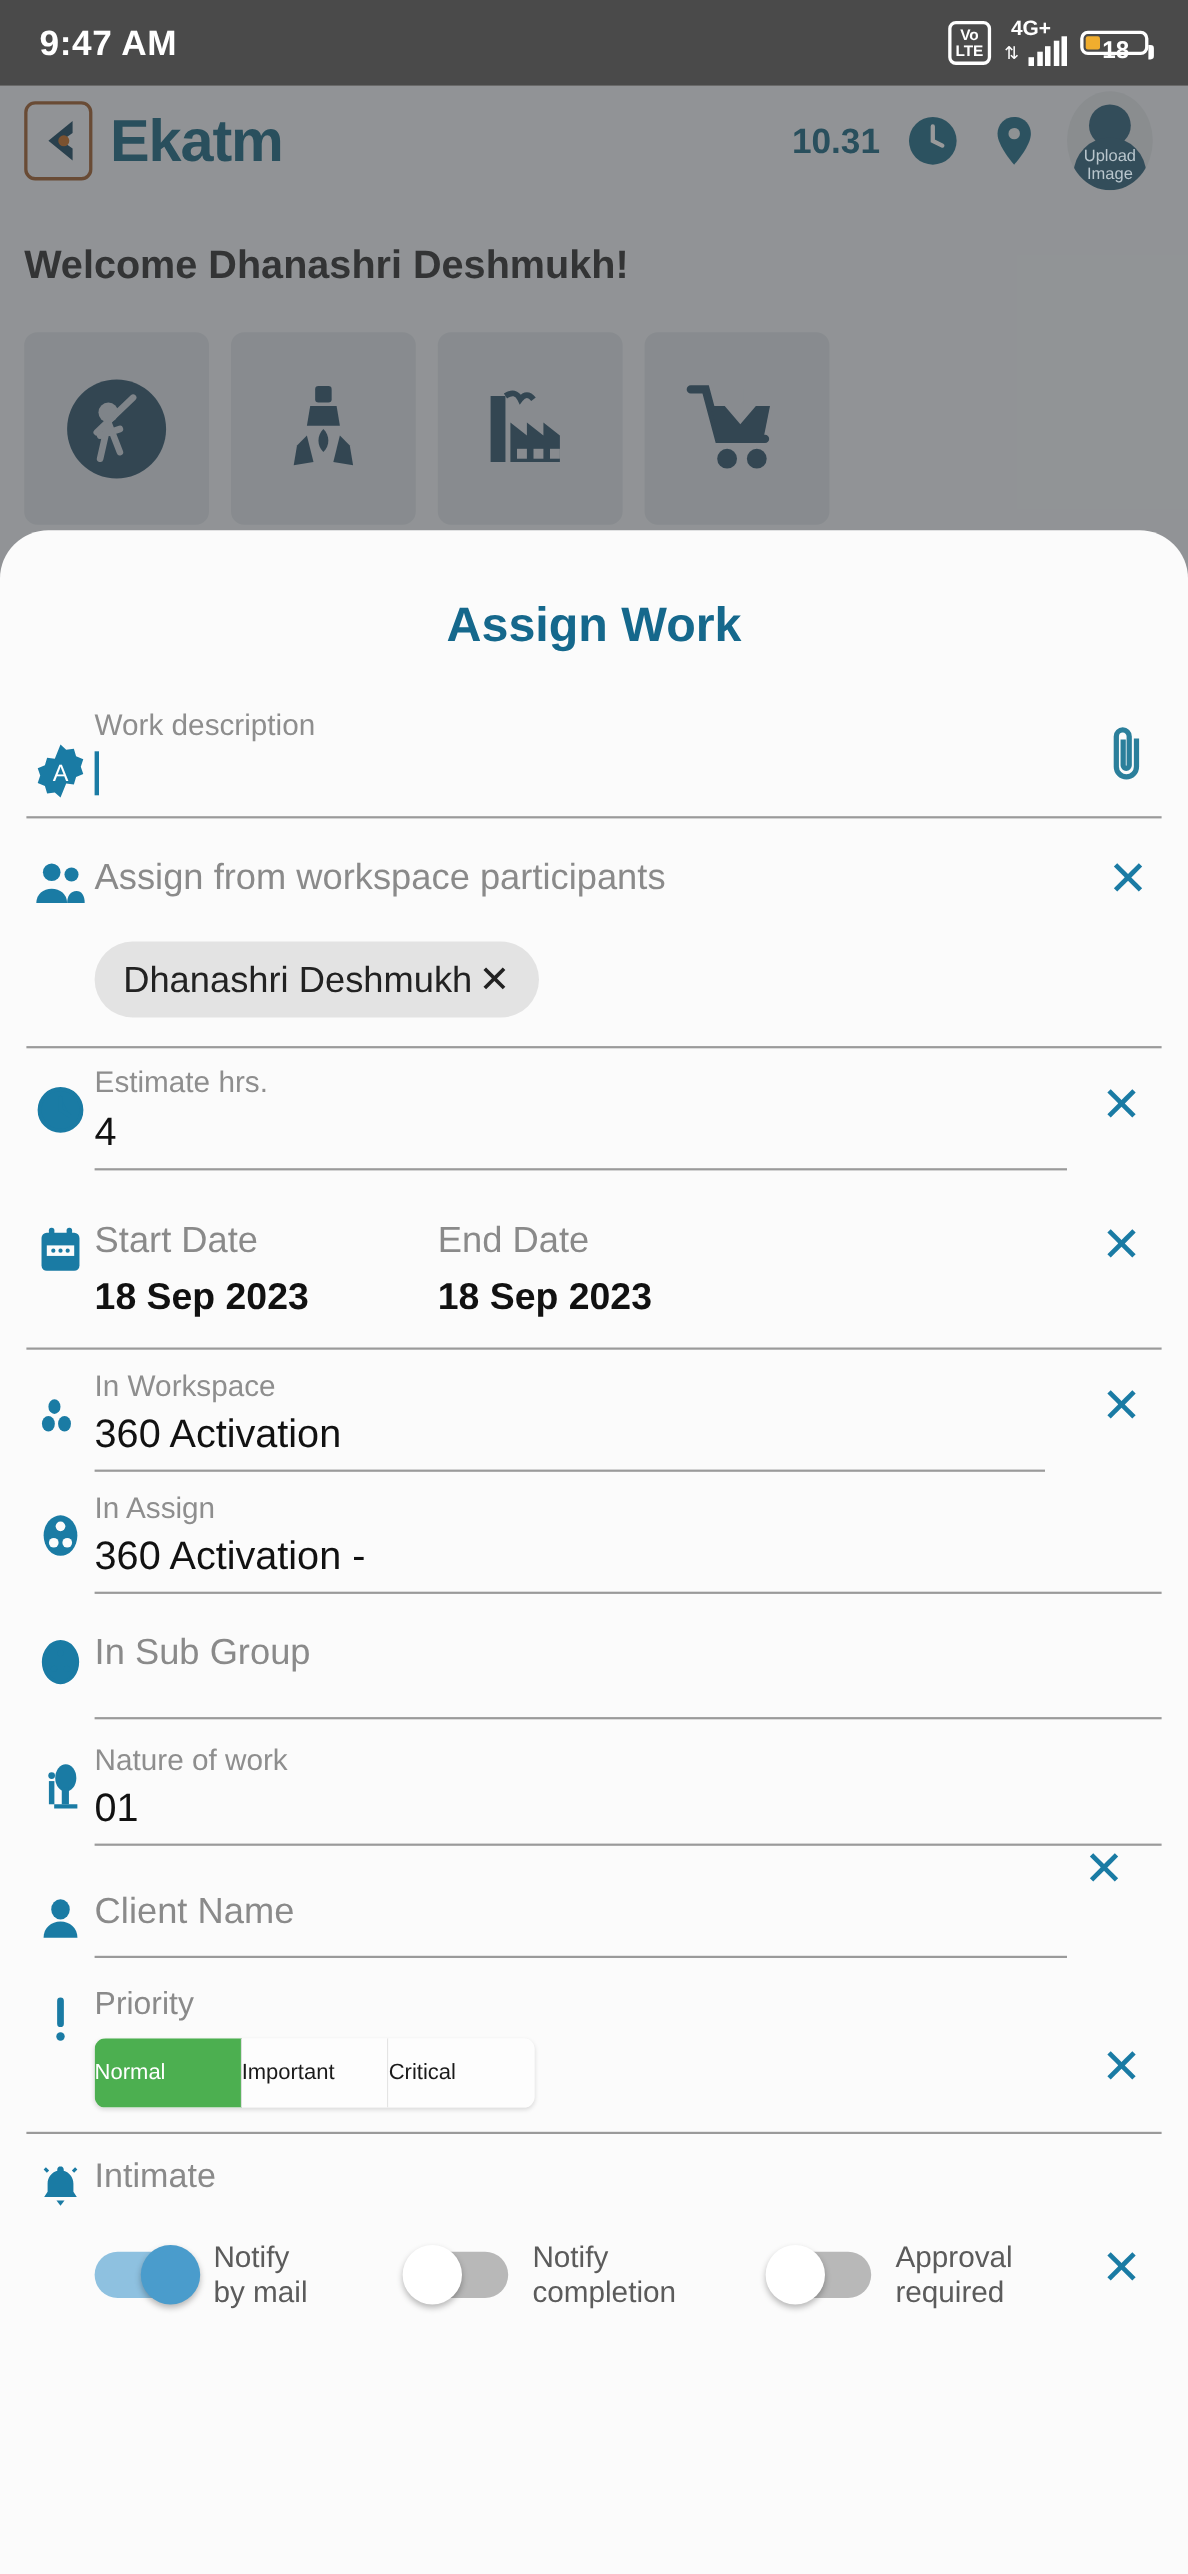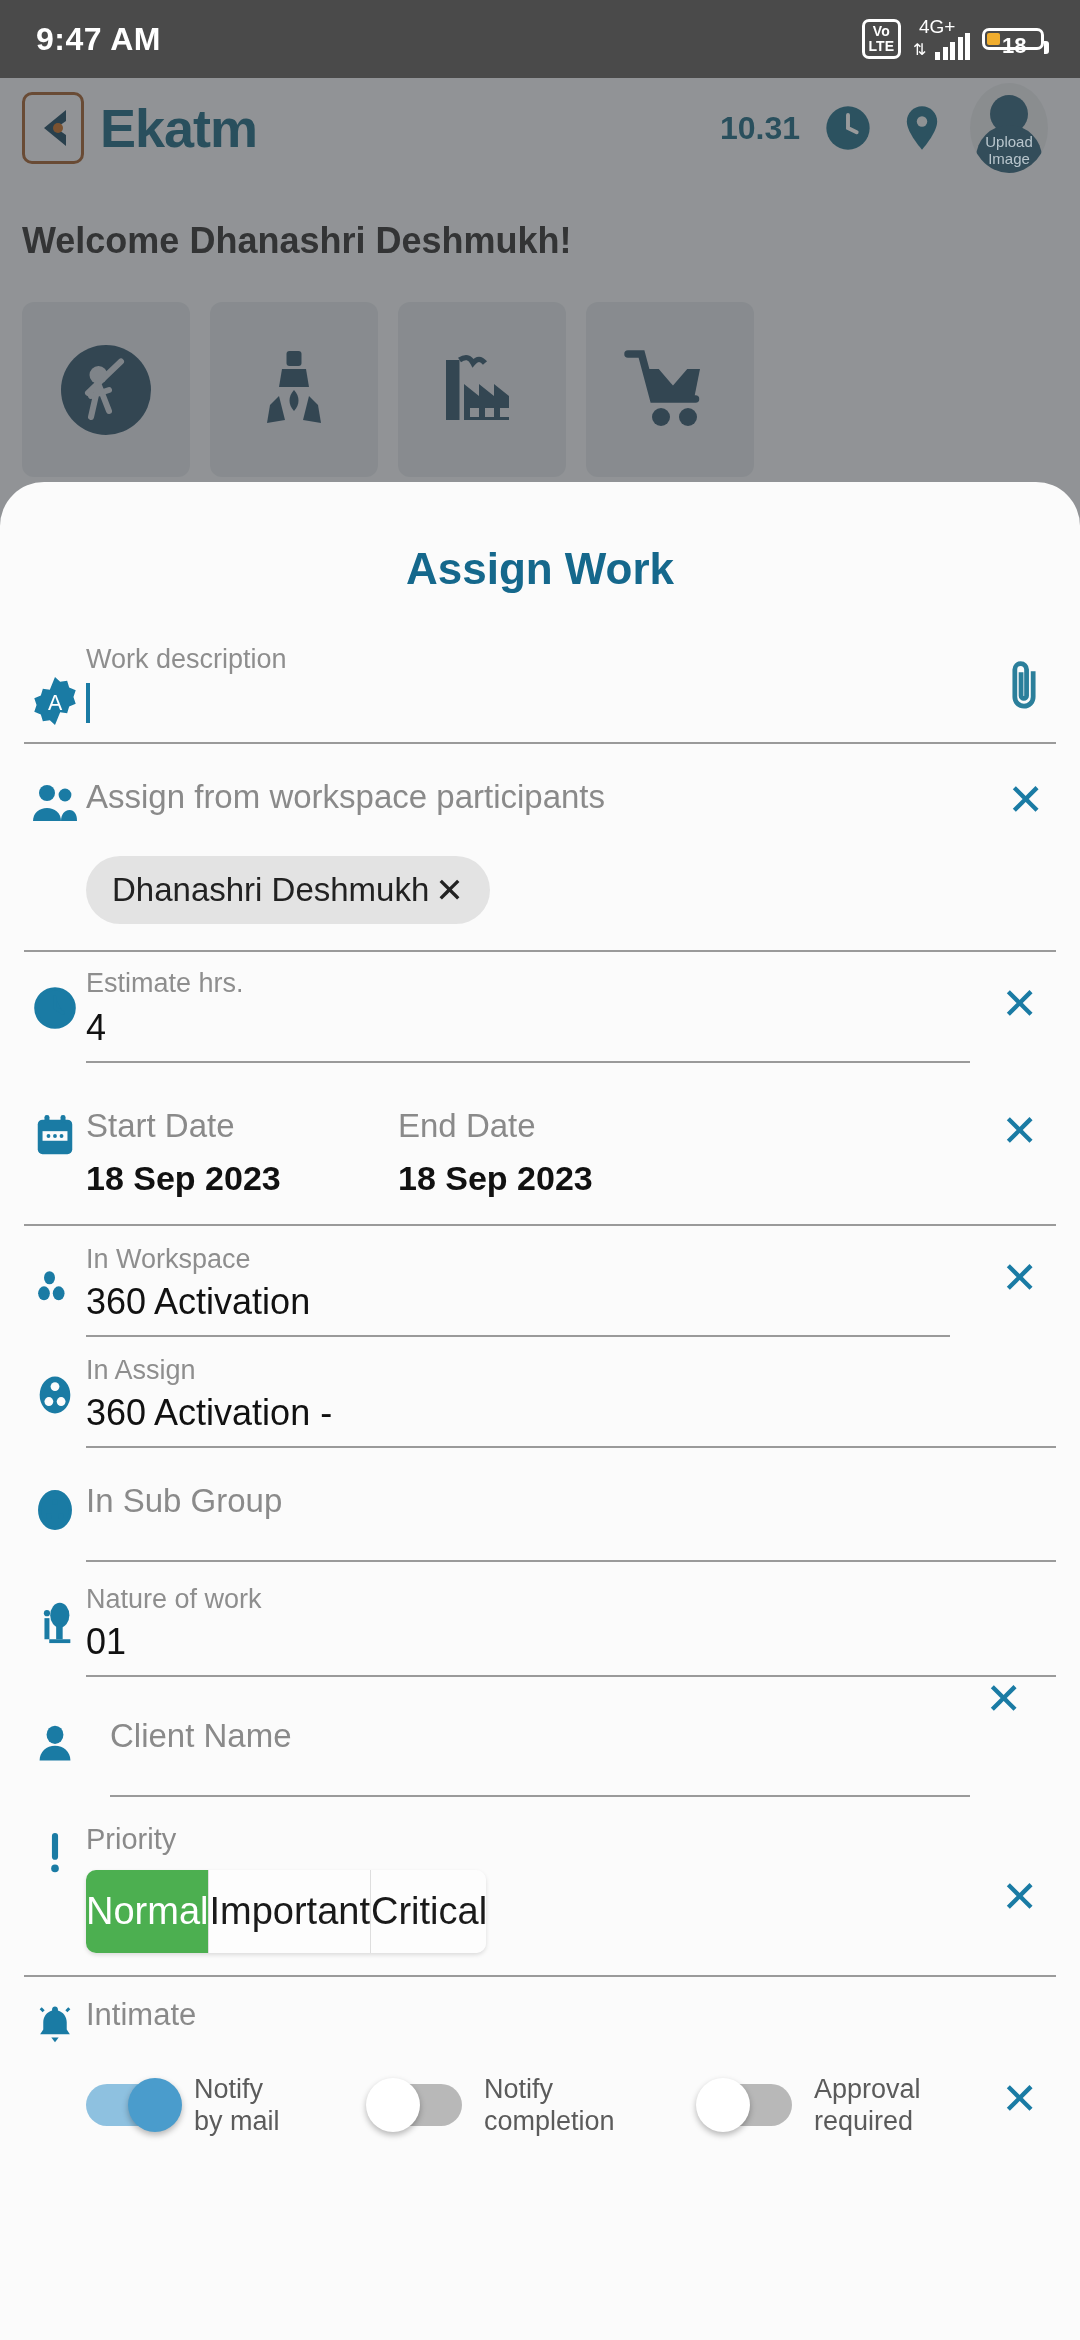--- a/index.html
+++ b/index.html
@@ -18,21 +18,21 @@
     padding: 0 36px; z-index: 40; gap: 40px;
   }
   .status-time { color: #fff; font-size: 32px; font-weight: bold; letter-spacing: .5px; }
   .status-right { margin-left: auto; display: flex; align-items: center; gap: 12px; }
   .volte {
     border: 3px solid #fff; border-radius: 7px; color: #fff;
     font-size: 14px; line-height: 15px; font-weight: bold;
     padding: 2px 4px; text-align: center; letter-spacing: 0px;
   }
   .sigwrap { display: flex; align-items: flex-end; gap: 3px; position: relative; height: 42px; }
-  .net-label { position: absolute; top: -2px; left: 6px; color: #fff; font-size: 19px; font-weight: normal; }
+  .net-label { position: absolute; top: -2px; left: 6px; color: #fff; font-size: 19px; font-weight: bold; }
   .arrows { color: #fff; font-size: 16px; position: absolute; bottom: 1px; left: 0; }
   .bars { display: flex; align-items: flex-end; gap: 2.5px; height: 26px; margin-left: 22px; }
   .bars i { width: 5px; background: #fff; display: block; }
   .bars i:nth-child(1){height:8px}.bars i:nth-child(2){height:13px}
   .bars i:nth-child(3){height:18px}.bars i:nth-child(4){height:23px}.bars i:nth-child(5){height:27px}
   .battery {
     border: 3px solid #fff; border-radius: 7px; width: 62px; height: 22px;
     display: flex; align-items: flex-start; position: relative; padding: 2px;
   }
   .battery::after { content:""; position:absolute; right:-8px; top:10px; width:5px; height:13px; background:#fff; border-radius:0 3px 3px 0; }
@@ -90,21 +90,21 @@
 
   
   .date-grid { display:flex; }
   .date-cell { width: 312px; }
   .date-cell .flabel2 { font-size: 33px; color:#8a8a8a; }
   .date-cell .dval { font-size: 34px; font-weight: bold; color:#111; margin-top: 14px; }
 
   
   .seg { display:flex; margin-top: 14px; border-radius: 10px; overflow: hidden; width: 400px;
          box-shadow: 0 2px 4px rgba(0,0,0,.13); }
-  .seg div { flex:1; text-align:center; font-size: 38px; padding: 20px 0; background:#fdfdfd; color:#1a1a1a; border-right:1px solid #dedede; }
+  .seg div { flex:1; font-size: 20px; padding: 20px 0; background:#fdfdfd; color:#1a1a1a; border-right:1px solid #dedede; }
   .seg div:last-child { border-right: none; }
   .seg div.on { background:#4caf50; color:#fff; }
 
   
   .togrow { display:flex; align-items:center; padding-top: 26px; }
   .togitem { display:flex; align-items:center; }
   .switch { width: 86px; height: 42px; border-radius: 22px; position: relative; }
   .switch.on { background:#8ec1e0; }
   .switch.off { background:#b8b8b8; }
   .knob { position:absolute; top:-6px; width:54px; height:54px; border-radius:50%; box-shadow:0 3px 6px rgba(0,0,0,.28); }
@@ -361,21 +361,21 @@
       </div>
     </div>
 
     <div class="row" style="padding-top:40px;">
       <div class="ic">
         <svg width="44" height="46" viewBox="0 0 24 24">
           <ellipse cx="12" cy="7" rx="4.6" ry="5"></ellipse>
           <path d="M3.6 21c0-4.8 3.8-8 8.4-8s8.4 3.2 8.4 8z"></path>
         </svg>
       </div>
-      <div class="fieldcol underline" style="padding-bottom:40px;margin-right:86px;margin-left:24px;">
+      <div class="fieldcol underline" style="padding-bottom:22px;margin-right:86px;">
         <div class="fph">Client Name</div>
       </div>
       <div class="clr clr-abs" style="top:0px;right:22px;">✕</div>
     </div>
 
 
     <div class="row" style="padding-top:26px;border-bottom:2px solid #9a9a9a;padding-bottom:22px;">
       <div class="ic" style="padding-top:8px;">
         <svg width="22" height="46" viewBox="0 0 8 24">
           <rect x="2.4" y="1" width="3.2" height="14" rx="1.6"></rect>

